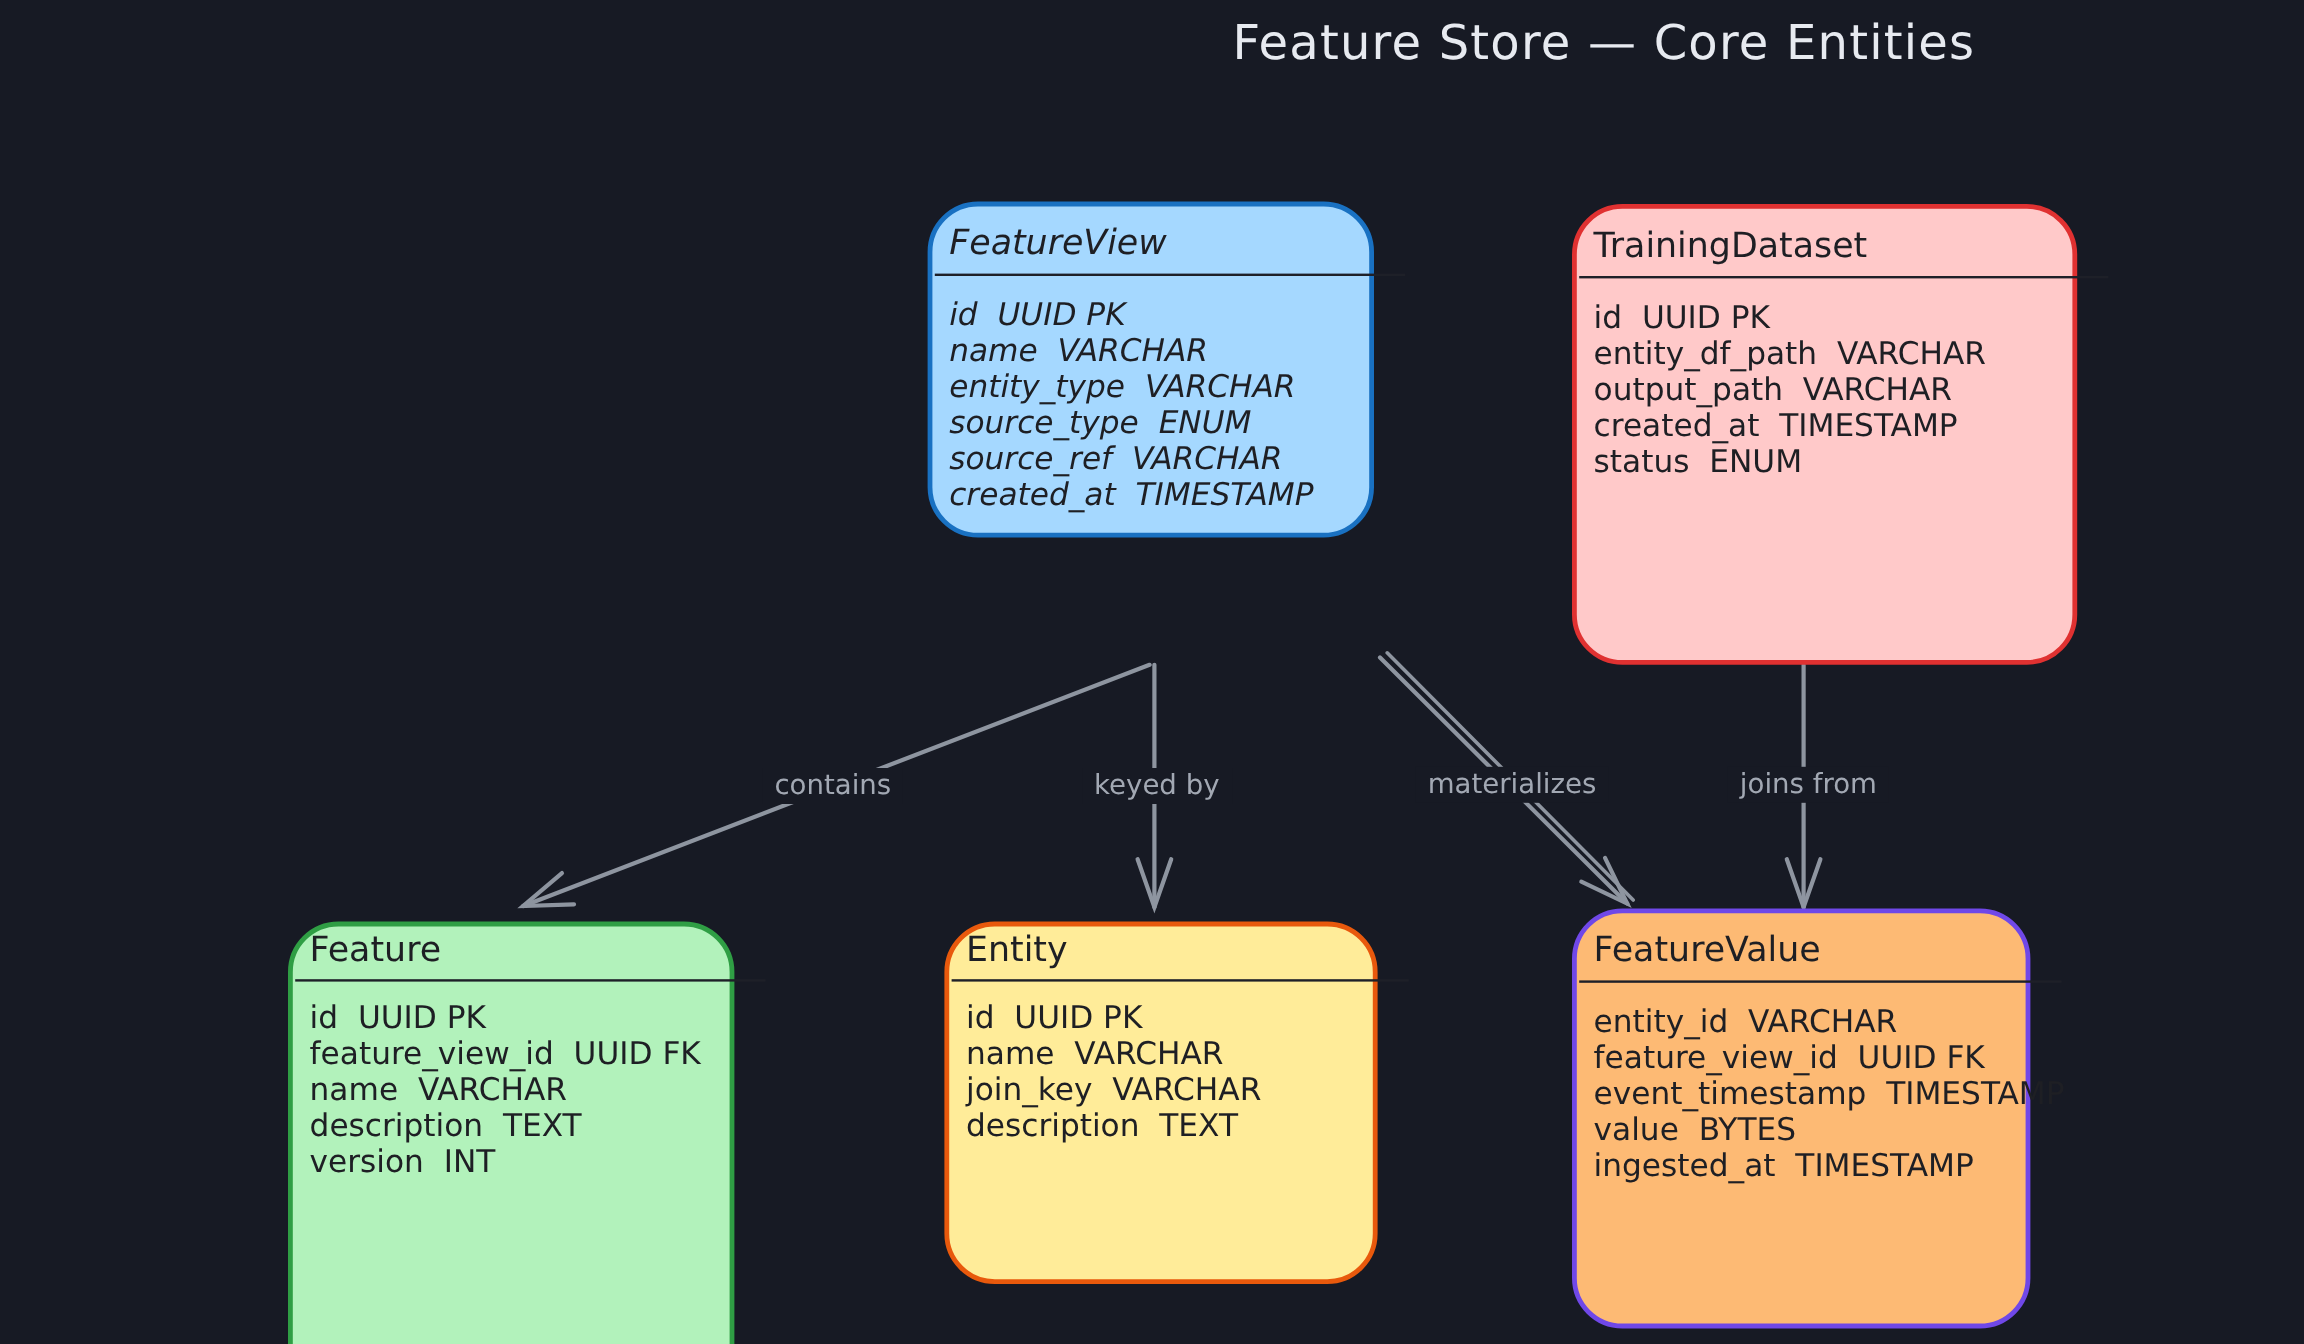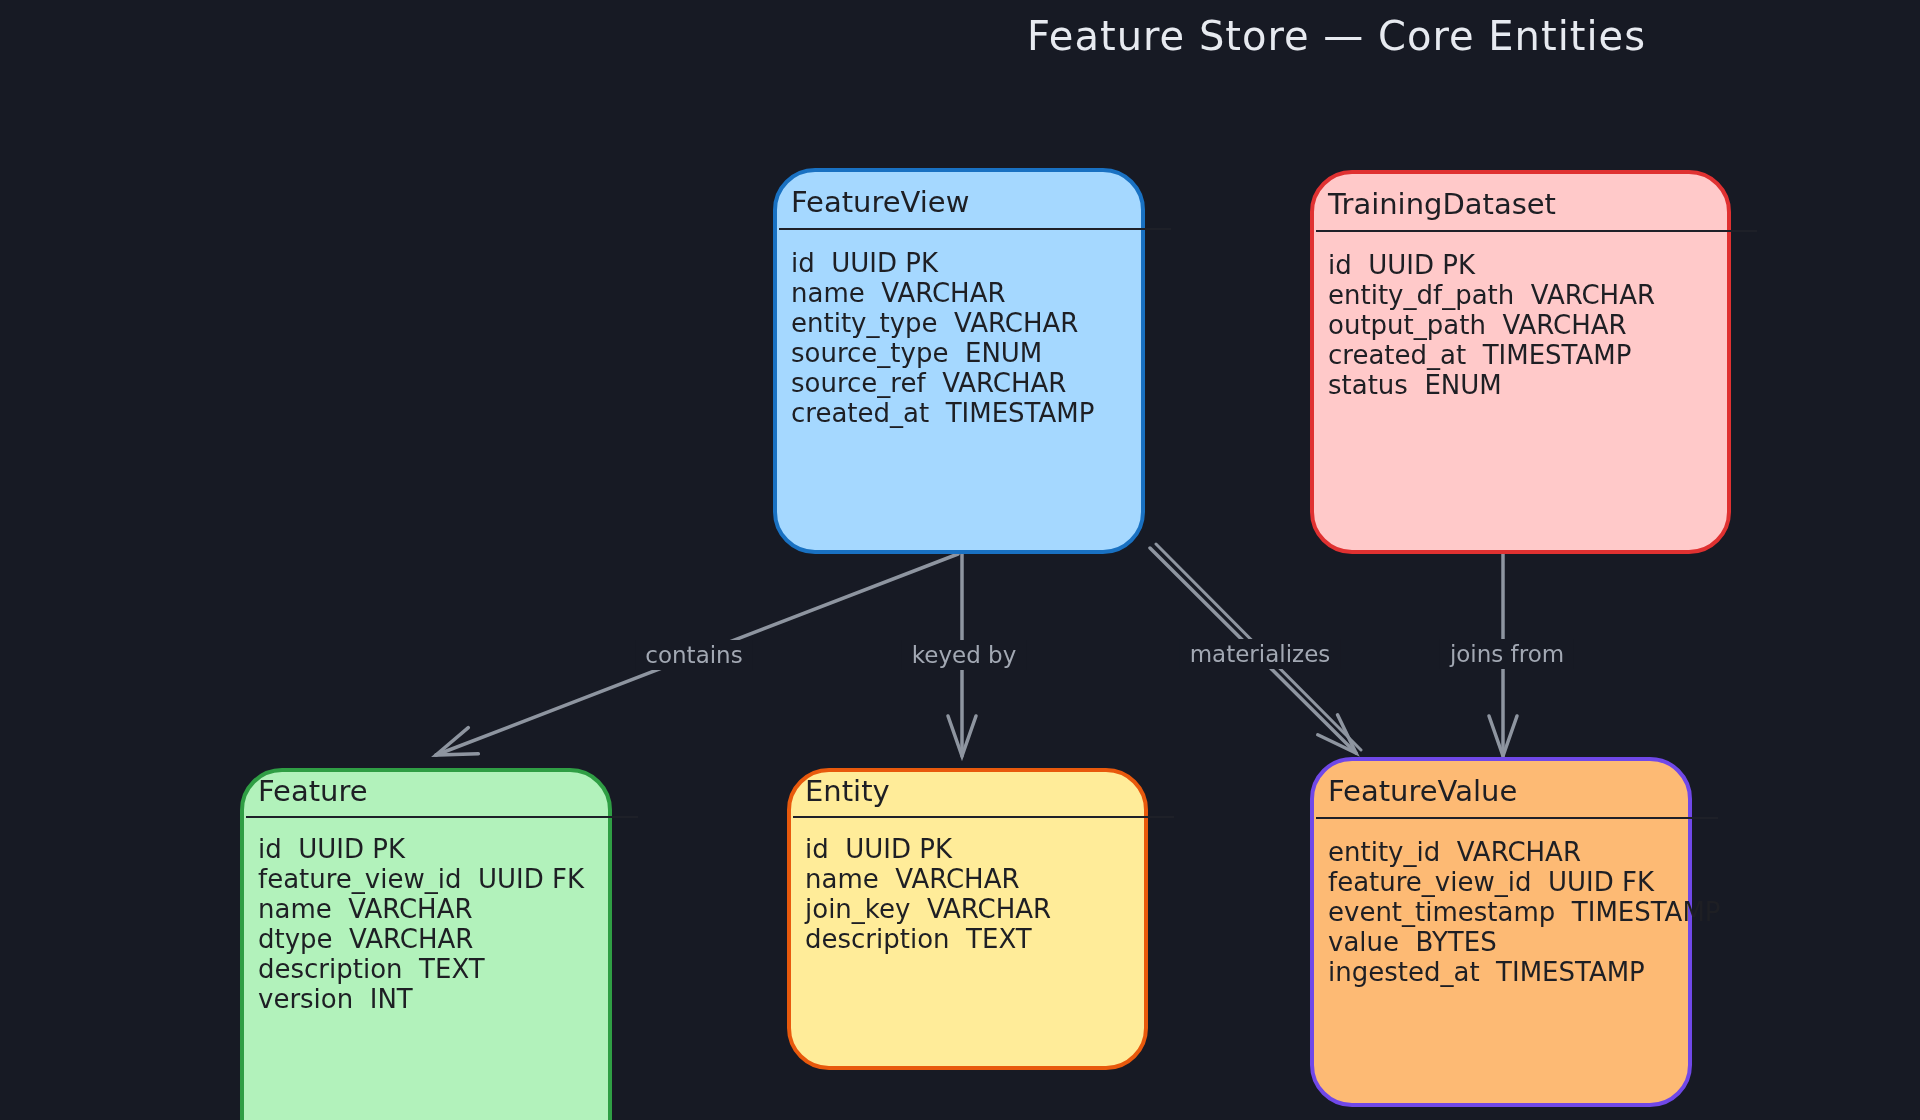--- a/index.html
+++ b/index.html
@@ -94,21 +94,21 @@
     <g>
       <line x1="1503" y1="554" x2="1503" y2="756" style="stroke: var(--edge)" stroke-width="3.5" stroke-linecap="round" marker-end="url(#arrowhead)"></line>
     </g>
   </svg>
 
   <div class="edge-label" style="left:694px; top:655px;">contains</div>
   <div class="edge-label" style="left:964px; top:655px;">keyed by</div>
   <div class="edge-label" style="left:1260px; top:654px;">materializes</div>
   <div class="edge-label" style="left:1507px; top:654px;">joins from</div>
 
-  <div class="entity-box" style="left: 773px; top: 168px; width: 372px; height: 386px; background-color: rgb(165, 216, 255); border-color: rgb(25, 113, 194);">
+  <div class="entity-box" style="left: 773px; top: 168px; width: 372px; height: 280px; background-color: rgb(165, 216, 255); border-color: rgb(25, 113, 194); font-style: italic;">
     <div class="entity-header">FeatureView</div>
     <div class="divider"></div>
     <div class="fields">
       <div class="field">id  UUID PK</div>
       <div class="field">name  VARCHAR</div>
       <div class="field">entity_type  VARCHAR</div>
       <div class="field">source_type  ENUM</div>
       <div class="field">source_ref  VARCHAR</div>
       <div class="field">created_at  TIMESTAMP</div>
     </div>
@@ -126,21 +126,20 @@
     </div>
   </div>
 
   <div class="entity-box tight" style="left: 240px; top: 768px; width: 372px; height: 398px; background-color: rgb(178, 242, 187); border-color: rgb(47, 158, 68);">
     <div class="entity-header">Feature</div>
     <div class="divider"></div>
     <div class="fields">
       <div class="field">id  UUID PK</div>
       <div class="field">feature_view_id  UUID FK</div>
       <div class="field">name  VARCHAR</div>
-      <div class="field">dtype  VARCHAR</div>
       <div class="field">description  TEXT</div>
       <div class="field">version  INT</div>
     </div>
   </div>
 
   <div class="entity-box tight" style="left: 787px; top: 768px; width: 361px; height: 302px; background-color: rgb(255, 236, 153); border-color: rgb(232, 89, 12);">
     <div class="entity-header">Entity</div>
     <div class="divider"></div>
     <div class="fields">
       <div class="field">id  UUID PK</div>

